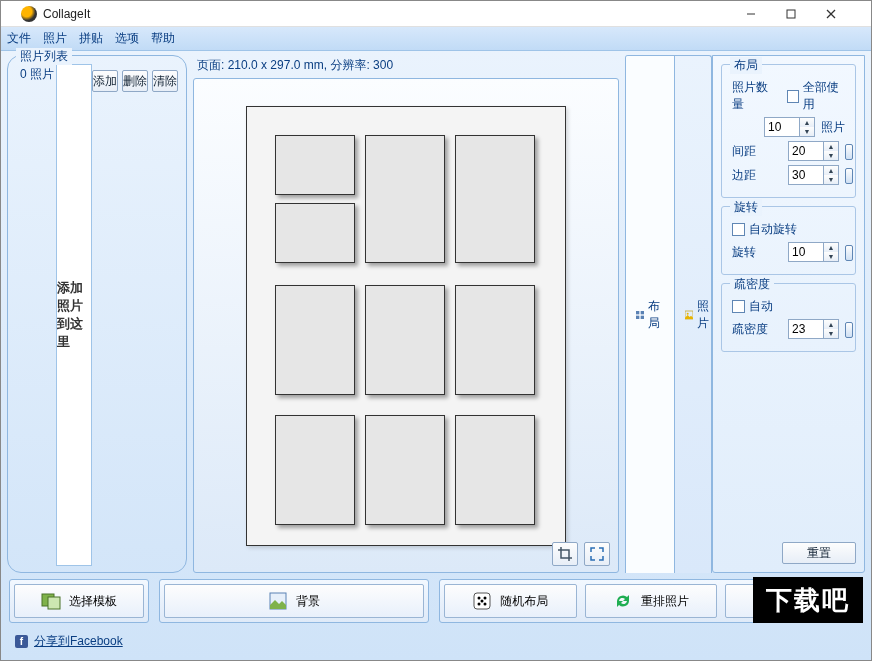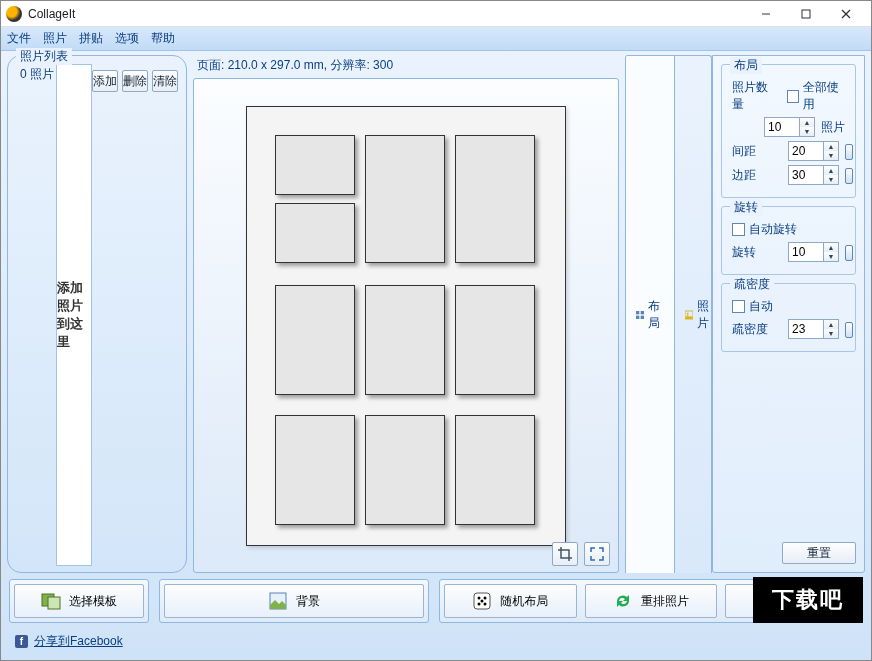--- a/index.html
+++ b/index.html
@@ -1,19 +1,19 @@
 <!DOCTYPE html>
 <html><head>
 <meta charset="utf-8">
 <style>
   *{box-sizing:border-box;margin:0;padding:0;font-family:"Microsoft YaHei","SimSun",Arial,sans-serif;font-size:12px;}
   body{background:#fff;width:872px;height:661px;margin:0;overflow:hidden;}
   .window{width:872px;height:661px;border:1px solid #888;display:flex;flex-direction:column;background:#fff;}
   
-  .titlebar{height:26px;display:flex;align-items:center;padding:0 5px;background:#fff;border-bottom:1px solid #e0e0e0;}
+  .titlebar{height:26px;display:flex;align-items:center;padding:0 20px;background:#fff;border-bottom:1px solid #e0e0e0;}
   .titlebar .app-icon{width:16px;height:16px;border-radius:50%;background:radial-gradient(circle at 35% 35%,#ffb400 0 35%,#333 60%);margin-right:6px;}
   .titlebar .title{flex:0 0 auto;color:#222;}
   .titlebar .spacer{flex:1;}
   .win-btn{width:40px;height:22px;display:flex;align-items:center;justify-content:center;color:#333;}
   
   .menubar{height:24px;background:linear-gradient(#d7e8fb,#c1dbf6);display:flex;align-items:center;padding:0 6px;gap:12px;border-bottom:1px solid #9fc4e8;}
   .menubar span{color:#0a3e82;cursor:default;}
   
   .mainarea{flex:1;background:linear-gradient(#eaf3fd,#cfe3f8);display:flex;flex-direction:column;padding:4px 6px 6px 6px;gap:4px;}
   .up-row{flex:1;display:flex;gap:6px;min-height:0;}
@@ -58,21 +58,21 @@
   .reset-row{display:flex;justify-content:flex-end;margin-top:4px;padding-right:0;}
   .reset-row .btn{width:74px;}
   
   .toolbar{display:flex;gap:10px;padding:2px 2px;}
   .tb-group{flex:1;border:1px solid #8fb7e0;border-radius:3px;background:linear-gradient(#f2f8ff,#dfeaf8);display:flex;align-items:flex-end;padding:4px;gap:8px;}
   .big-btn{flex:1;height:34px;display:flex;align-items:center;justify-content:center;gap:8px;border:1px solid #9ab5d4;border-radius:2px;background:linear-gradient(#fdfdfd,#e8f0fb);}
   .bi{width:20px;height:20px;display:flex;align-items:center;justify-content:center;}
   .footer{display:flex;align-items:center;padding:4px 8px;gap:6px;}
   .fb{width:13px;height:13px;background:#3b5998;color:#fff;font-size:10px;font-weight:bold;display:flex;align-items:center;justify-content:center;border-radius:2px;}
   .footer a{color:#0a3e82;text-decoration:underline;}
-  .watermark{position:absolute;right:-1px;bottom:-1px;width:110px;height:46px;background:#000;color:#fff;font-weight:bold;font-size:22px;display:flex;align-items:center;justify-content:center;letter-spacing:2px;}
+  .watermark{position:absolute;right:-1px;bottom:-1px;width:110px;height:46px;background:#000;color:#fff;font-weight:bold;font-size:26px;display:flex;align-items:center;justify-content:center;letter-spacing:2px;}
 </style>
 </head>
 <body>
 
 <div class="window">
 
   <div class="titlebar">
     <div class="app-icon"></div>
     <div class="title">CollageIt</div>
     <div class="spacer"></div>

